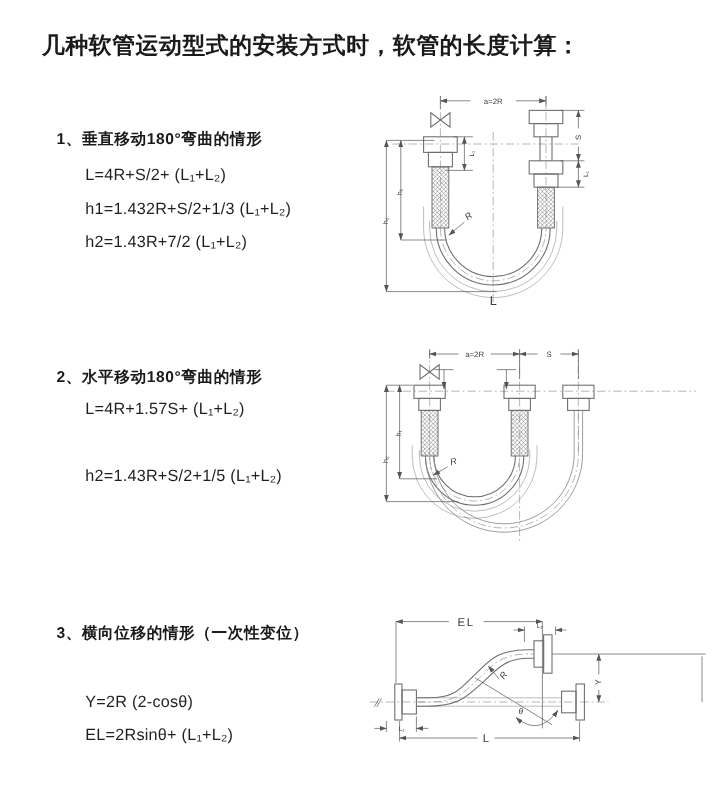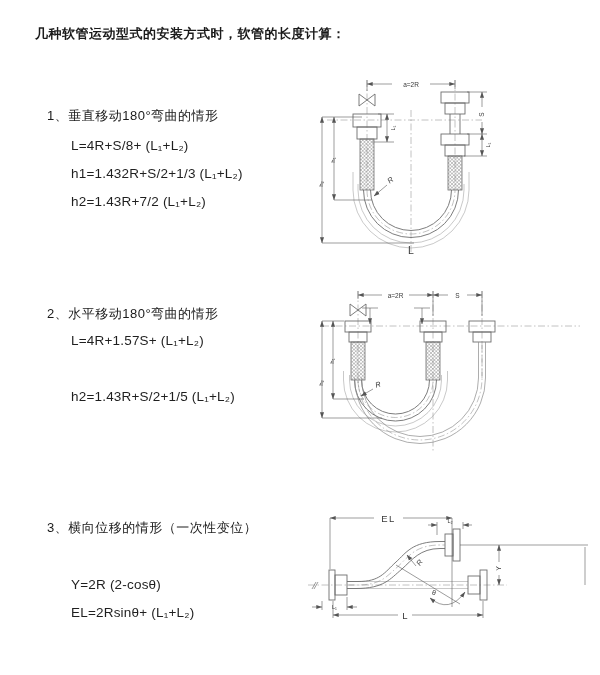--- a/index.html
+++ b/index.html
@@ -1,20 +1,20 @@
 <!DOCTYPE html>
 <html><head>
 <meta charset="utf-8">
 <style>
   html,body{margin:0;padding:0;background:#fff;}
   .page{position:relative;width:600px;height:675px;background:#ffffff;overflow:hidden;
         font-family:"Liberation Sans",sans-serif;}
-  .title{position:absolute;left:35px;top:25px;font-size:13px;font-weight:bold;
+  .title{position:absolute;left:35px;top:25px;font-size:19px;font-weight:bold;
          color:#1a1a1a;letter-spacing:.5px;white-space:pre;}
-  .heading{position:absolute;left:47px;font-size:13px;font-weight:normal;color:#1a1a1a;
+  .heading{position:absolute;left:47px;font-size:13px;font-weight:bold;color:#1a1a1a;
            letter-spacing:.5px;white-space:pre;}
   .formula{position:absolute;left:71px;font-size:13.5px;color:#1f1f1f;
            letter-spacing:.2px;white-space:pre;}
   svg.diag{position:absolute;overflow:visible;}
   svg text{font-family:"Liberation Sans",sans-serif;fill:#3a3a3a;}
   .ob{stroke:#6e6e6e;stroke-width:.9;fill:none;}
   .ob2{stroke:#8a8a8a;stroke-width:.7;fill:none;}
   .th{stroke:#9c9c9c;stroke-width:.55;fill:none;}
   .dm{stroke:#5a5a5a;stroke-width:.6;fill:none;}
   .cl{stroke:#909090;stroke-width:.55;fill:none;stroke-dasharray:7 2.5 1.5 2.5;}
@@ -32,21 +32,21 @@
       </marker>
       <pattern id="braidp" width="3.5" height="3.5" patternUnits="userSpaceOnUse">
         <path d="M0,3.5 L3.5,0 M0,0 L3.5,3.5" stroke="#7a7a7a" stroke-width="0.45"></path>
       </pattern>
     </defs>
   </svg>
 
   <div class="title">几种软管运动型式的安装方式时，软管的长度计算：</div>
 
   <div class="heading" style="top:107px">1、垂直移动180°弯曲的情形</div>
-  <div class="formula" style="top:138px">L=4R+S/8+ (L₁+L₂)</div>
+  <div class="formula" style="top:138px">L=4R+S/2+ (L₁+L₂)</div>
   <div class="formula" style="top:166px">h1=1.432R+S/2+1/3 (L₁+L₂)</div>
   <div class="formula" style="top:194px">h2=1.43R+7/2 (L₁+L₂)</div>
 
   <div class="heading" style="top:305px">2、水平移动180°弯曲的情形</div>
   <div class="formula" style="top:333px">L=4R+1.57S+ (L₁+L₂)</div>
   <div class="formula" style="top:389px">h2=1.43R+S/2+1/5 (L₁+L₂)</div>
 
   <div class="heading" style="top:519px">3、横向位移的情形（一次性变位）</div>
   <div class="formula" style="top:577px">Y=2R (2-cosθ)</div>
   <div class="formula" style="top:605px">EL=2Rsinθ+ (L₁+L₂)</div>

